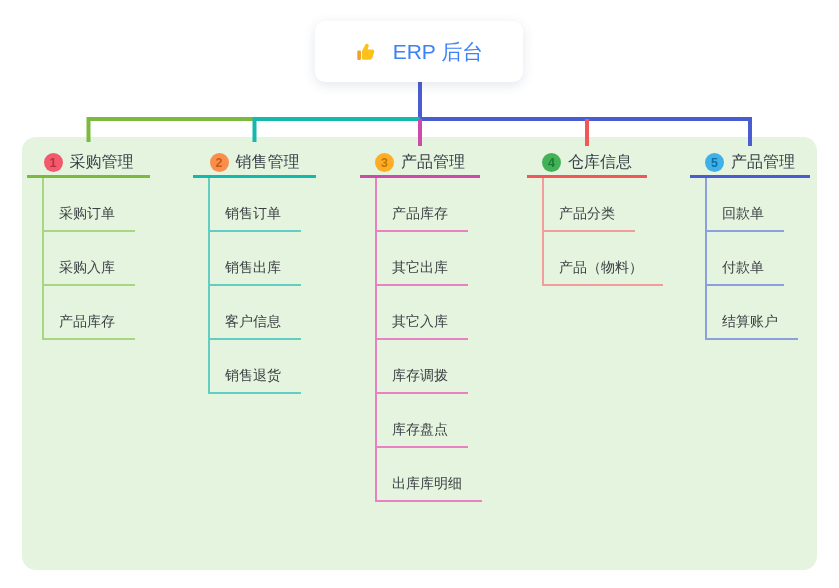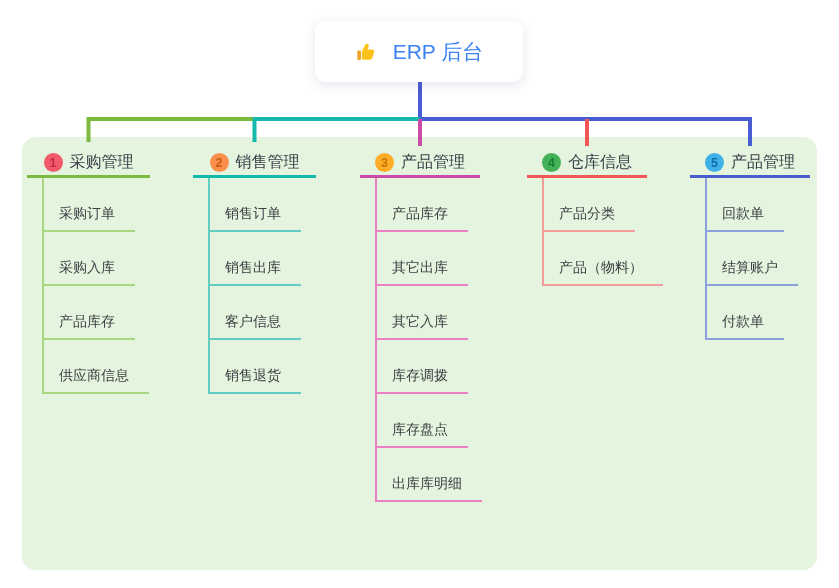--- a/index.html
+++ b/index.html
@@ -89,23 +89,20 @@
       <div class="branch-items">
         <div class="branch-item">
           <span>采购订单</span>
         </div>
         <div class="branch-item">
           <span>采购入库</span>
         </div>
         <div class="branch-item">
           <span>产品库存</span>
         </div>
-        <div class="branch-item">
-          <span>供应商信息</span>
-        </div>
       </div>
     </div>
     <div class="branch" style="left: 193px; top: 150px; --main: #13B9AB; --light: #63CDC2;">
       <div class="branch-title" style="width: 123px;">
         <span class="badge" style="background: rgb(251, 141, 77); color: rgb(194, 94, 18);">2</span>
         <span>销售管理</span>
       </div>
       <div class="branch-items">
         <div class="branch-item">
           <span>销售订单</span>
@@ -164,20 +161,20 @@
     <div class="branch" style="left: 690px; top: 150px; --main: #4A5CD1; --light: #8CA0DE;">
       <div class="branch-title" style="width: 120px;">
         <span class="badge" style="background: rgb(63, 176, 232); color: rgb(14, 111, 165);">5</span>
         <span>产品管理</span>
       </div>
       <div class="branch-items">
         <div class="branch-item">
           <span>回款单</span>
         </div>
         <div class="branch-item">
-          <span>结算账户</span>
+          <span>付款单</span>
         </div>
         <div class="branch-item">
-          <span>付款单</span>
+          <span>结算账户</span>
         </div>
       </div>
     </div>
   </div>
 
 </body></html>

